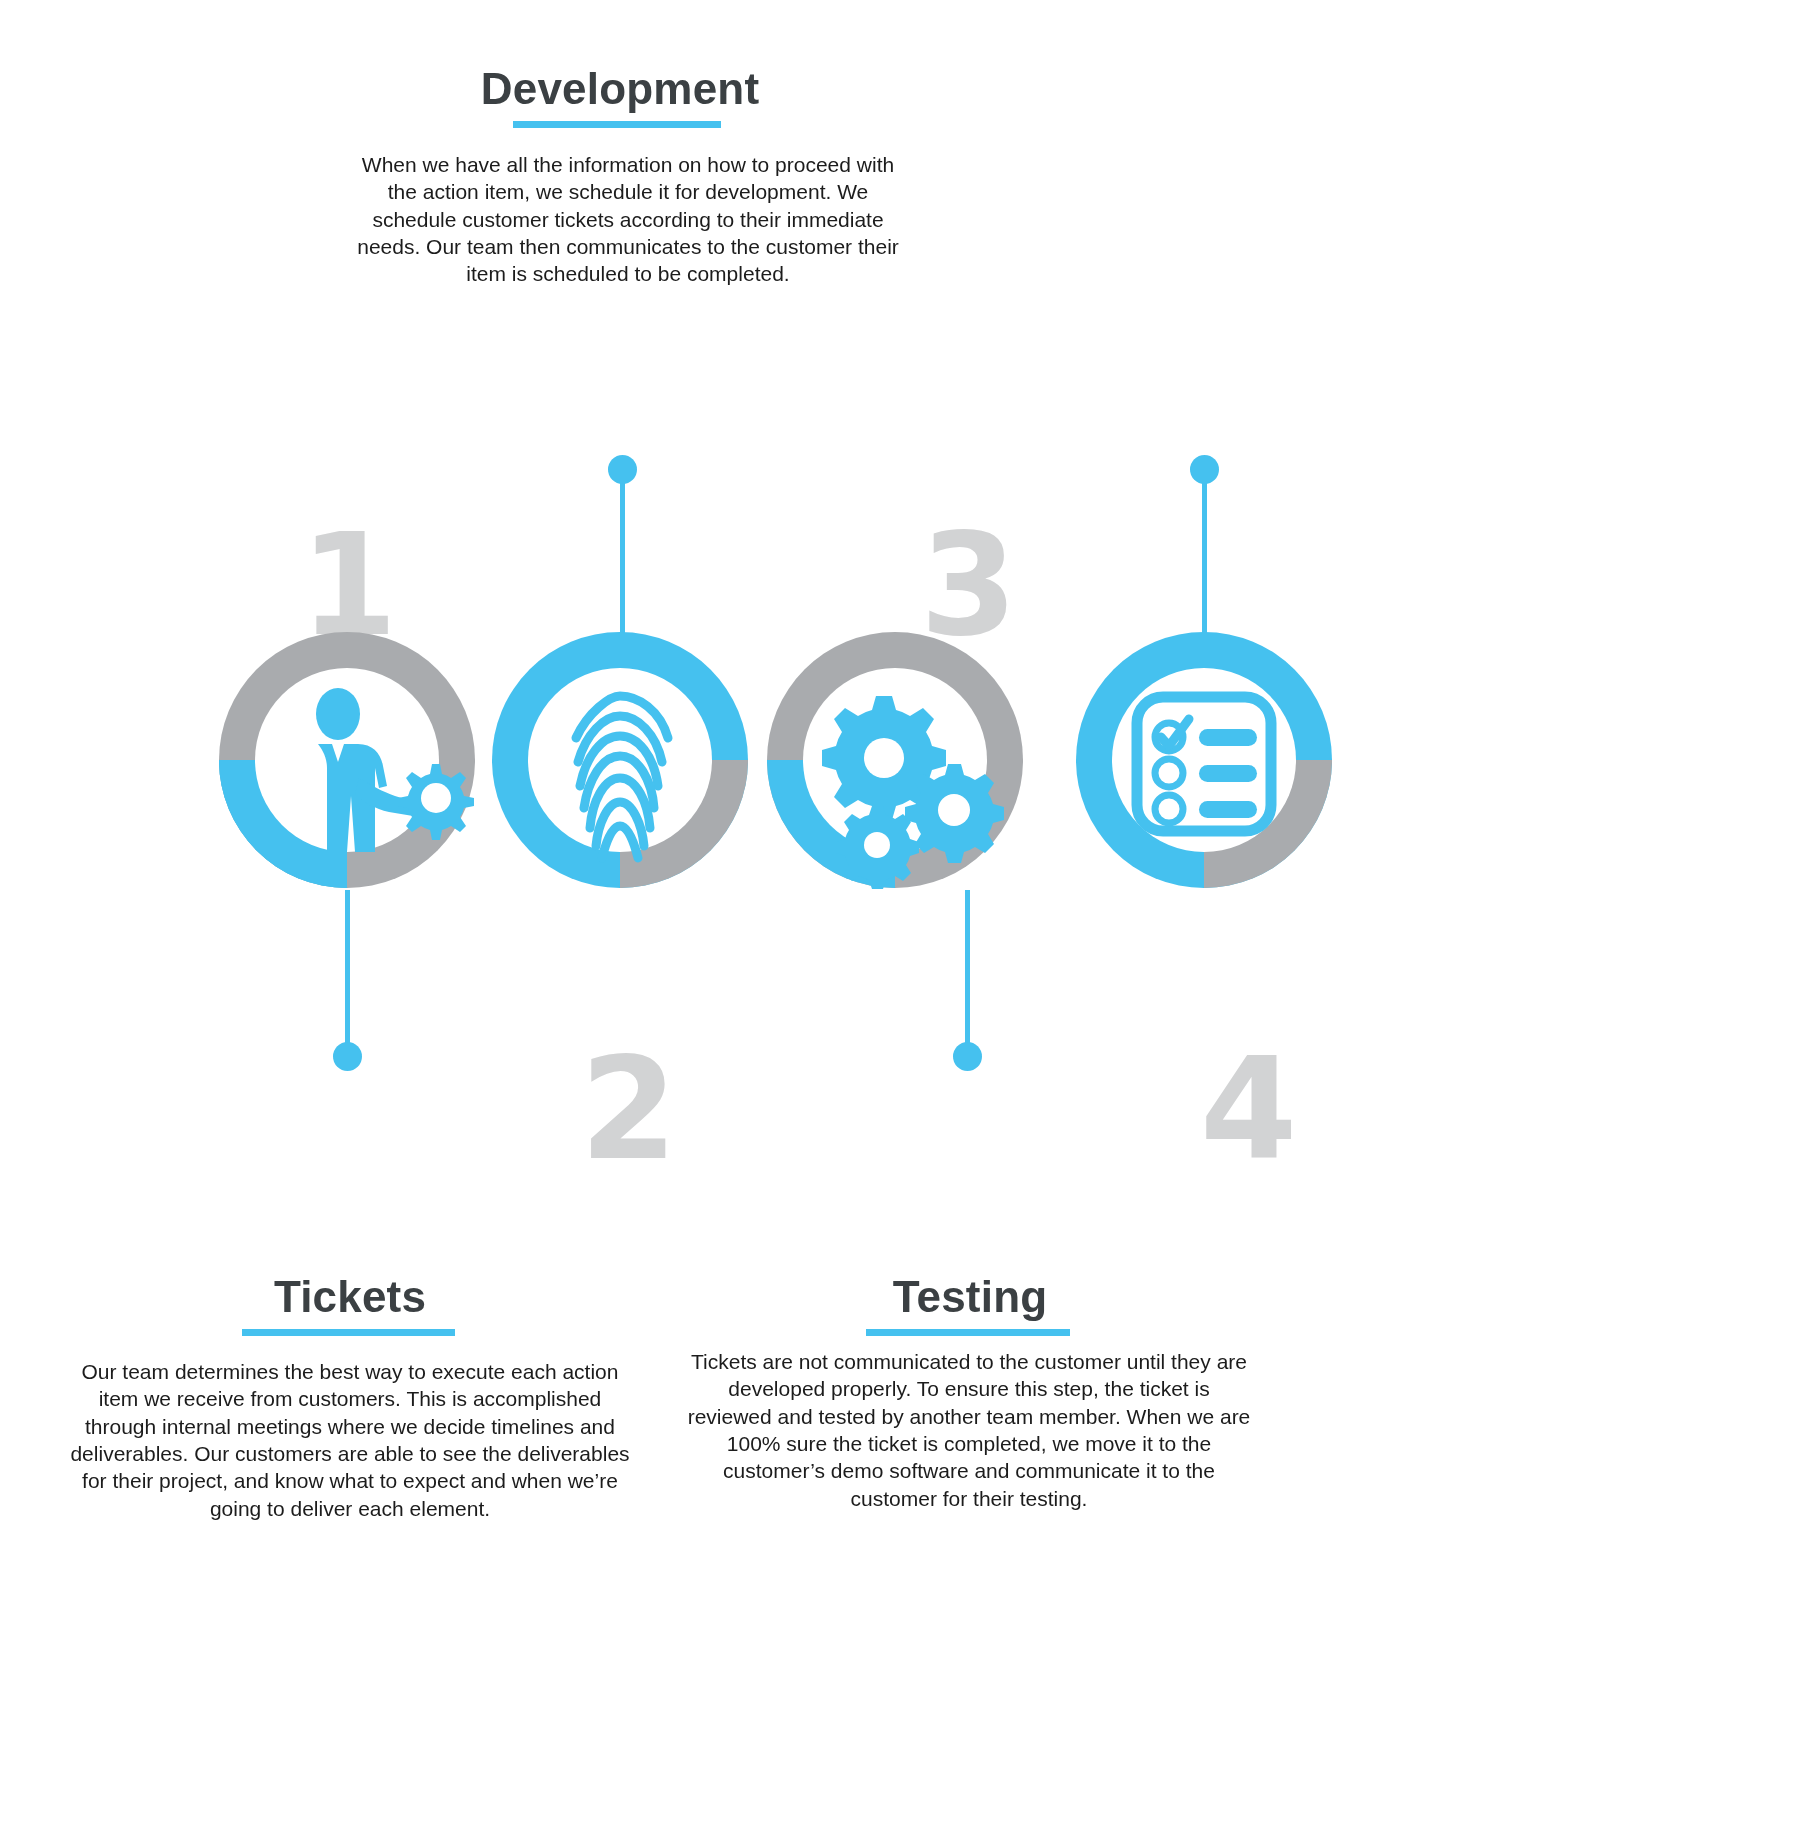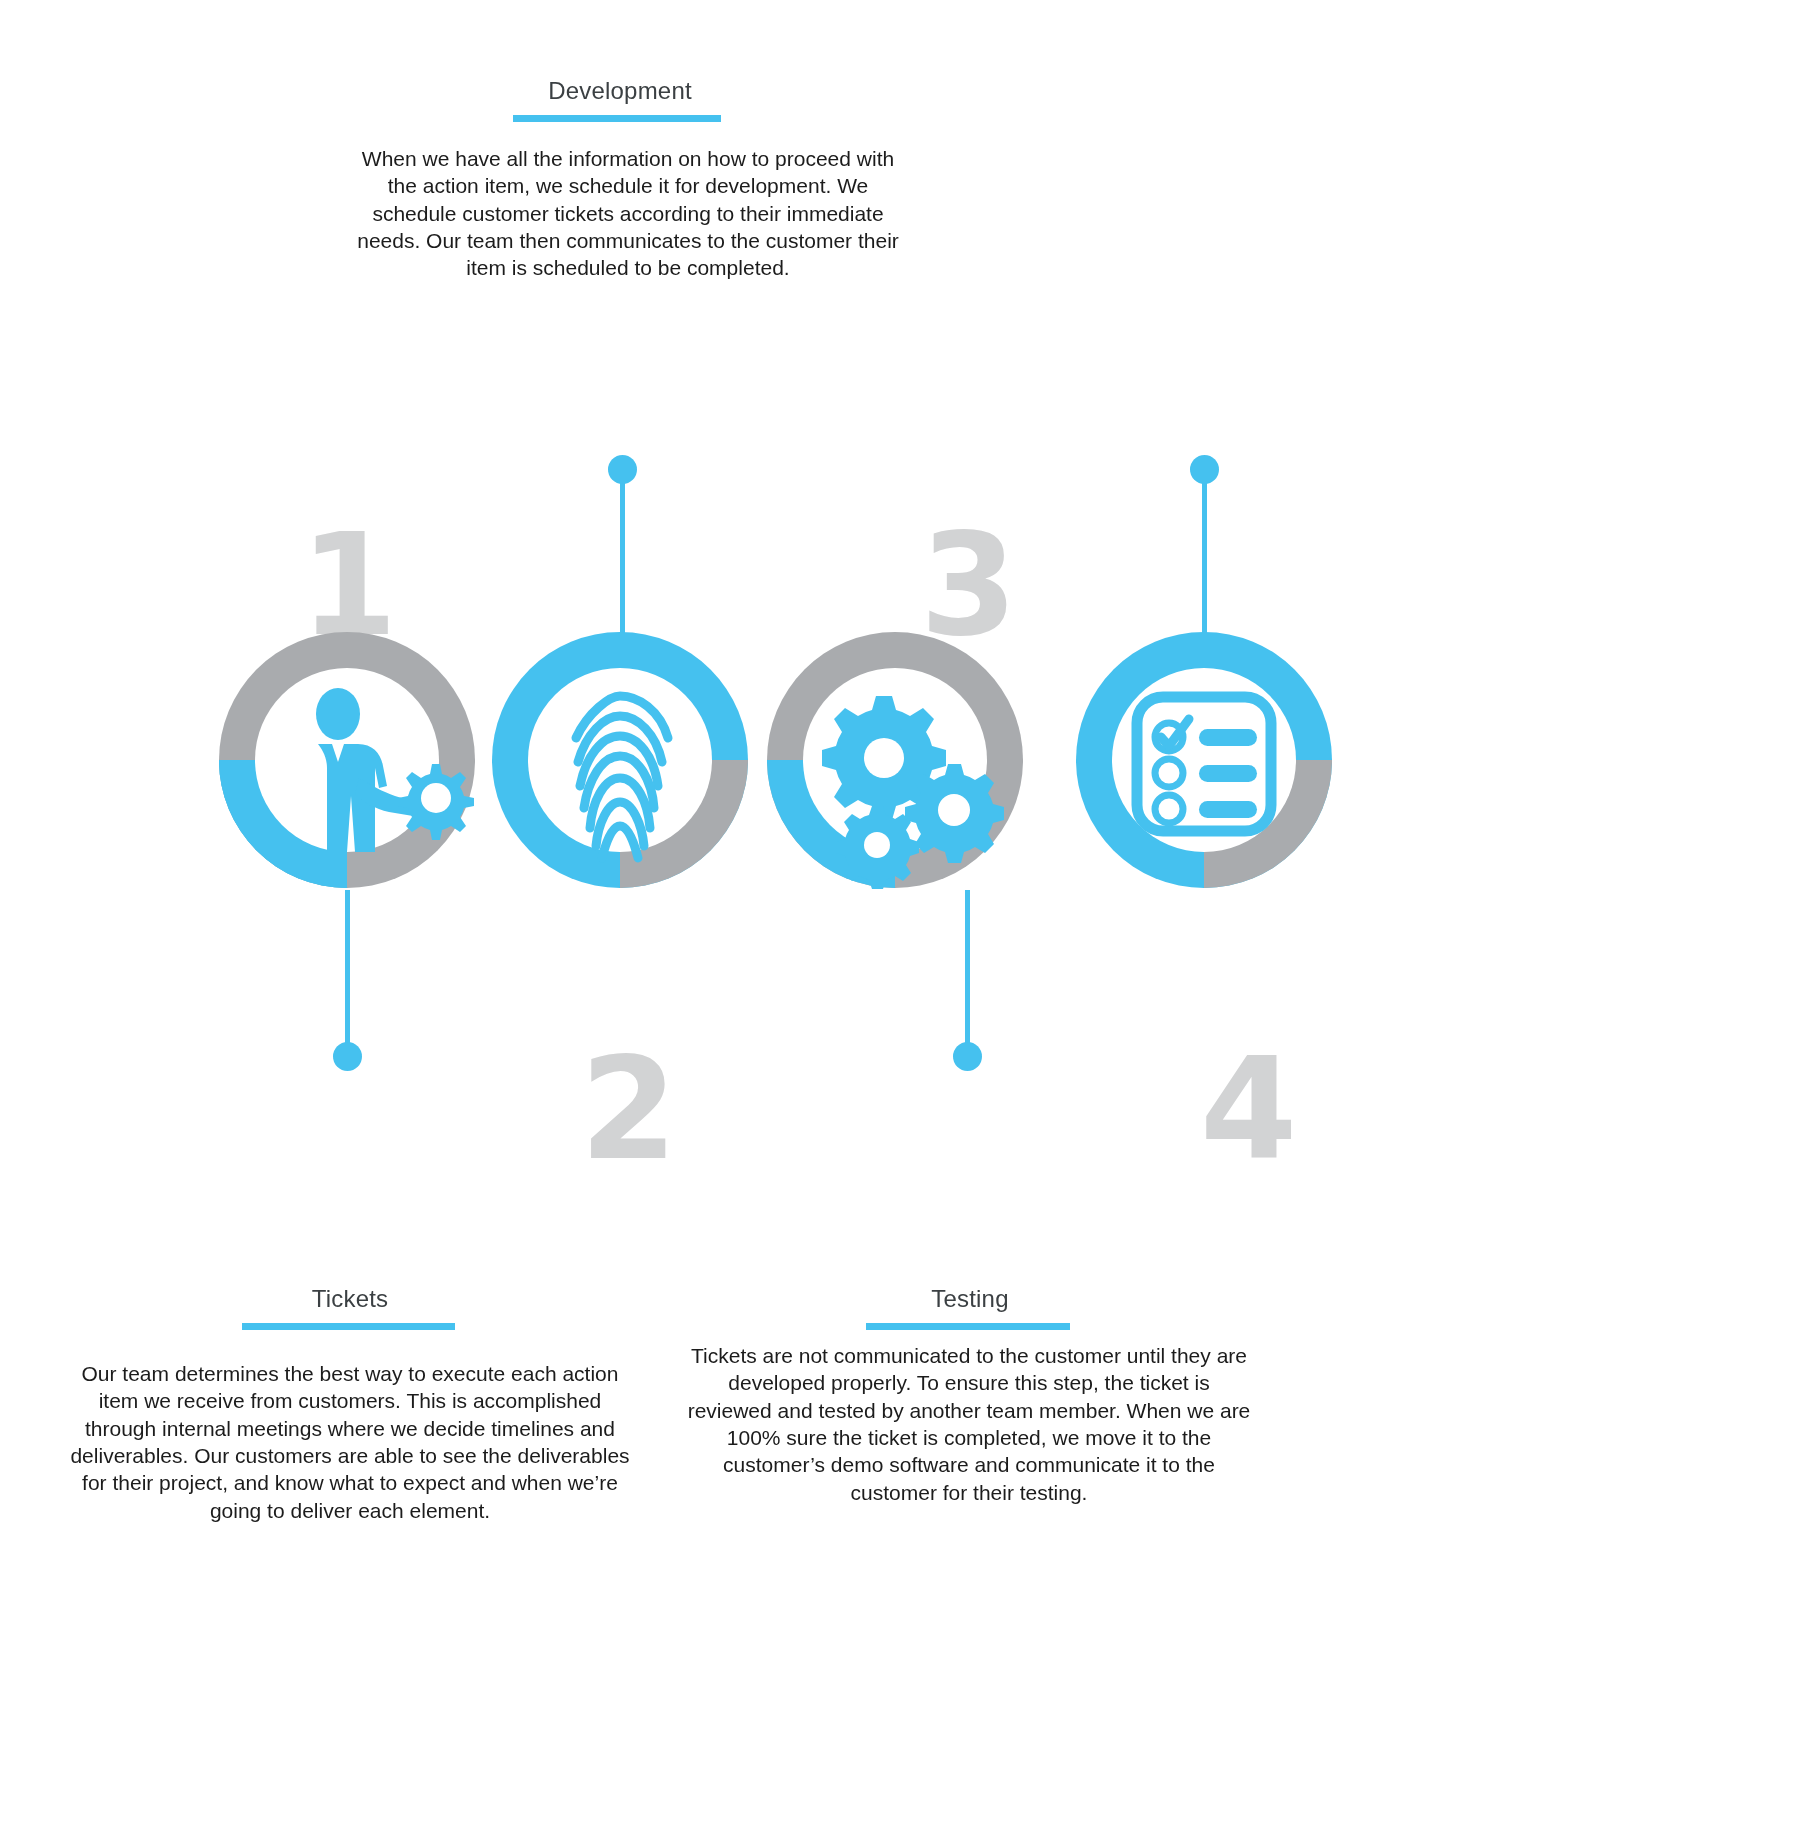--- a/index.html
+++ b/index.html
@@ -20,26 +20,26 @@
     position: absolute;
     left: 0; top: 0;
     width: 1809px;
     height: 1826px;
   }
 
   
   .block { position: absolute; text-align: center; }
 
   .block-title {
-    font-size: 24px;
-    font-weight: normal;
+    font-size: 44px;
+    font-weight: bold;
     color: #3b4043;
     letter-spacing: 0.2px;
     line-height: 1.05;
-    margin: 12px;
+    margin: 0;
     white-space: nowrap;
   }
   .title-rule {
     height: 7px;
     background: #45c1ef;
     margin: 9px auto 0 auto;
   }
   .block-body {
     font-size: 21px;
     line-height: 1.30;
@@ -54,21 +54,21 @@
   #blk-development .block-body { margin-top: 23px; width: 560px; margin-left: 18px; }
 
   
   #blk-golive { left: 930px; top: 199px; width: 580px; }
   #blk-golive .title-rule { width: 200px; margin-left: 190px; }
   #blk-golive .block-body { margin-top: 23px; width: 548px; margin-left: 16px; }
 
   
   #blk-planning { left: 60px; top: 1274px; width: 580px; }
   #blk-planning .title-rule { width: 213px; margin-left: 182px; }
-  #blk-planning .block-body { margin-top: 30px; width: 568px; margin-left: 6px; }
+  #blk-planning .block-body { margin-top: 22px; width: 568px; margin-left: 6px; }
 
   
   #blk-testing { left: 680px; top: 1274px; width: 580px; }
   #blk-testing .title-rule { width: 204px; margin-left: 186px; }
   #blk-testing .block-body { margin-top: 12px; width: 570px; margin-left: 4px; }
 
   
   .wm-num {
     position: absolute;
     font-family: "DejaVu Sans", sans-serif;

